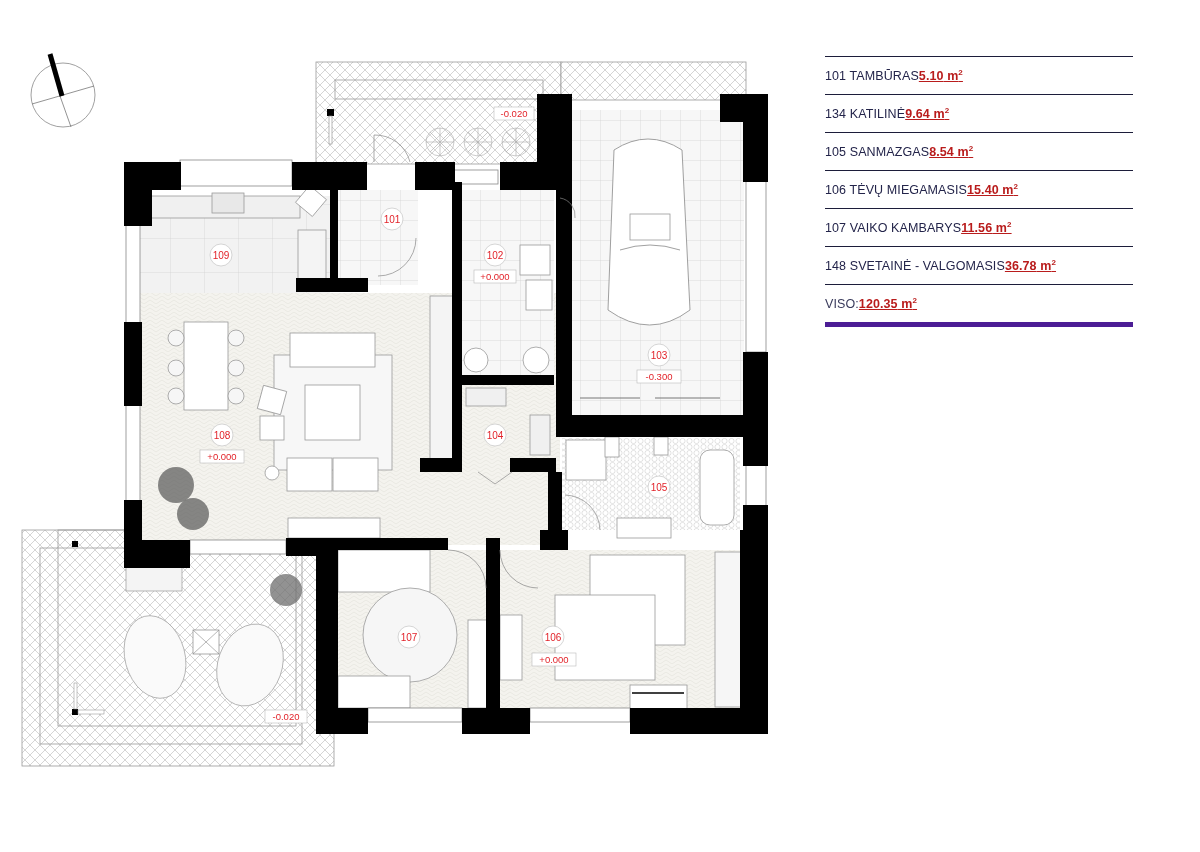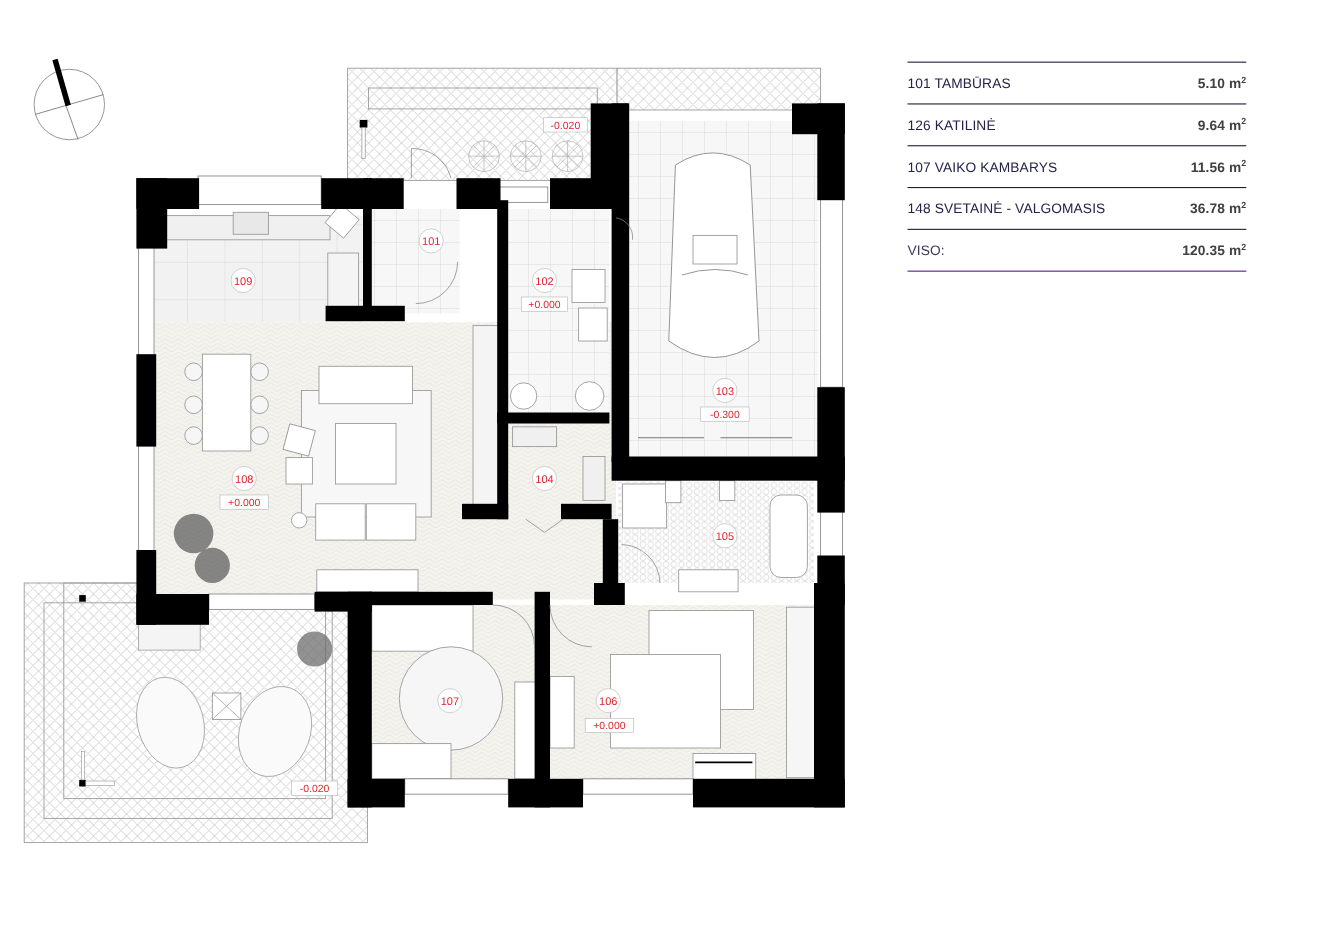--- a/index.html
+++ b/index.html
@@ -1,24 +1,24 @@
 <!DOCTYPE html>
 <html><head>
 <meta charset="utf-8">
 <style>
   html, body { margin:0; padding:0; background:#ffffff; }
   body { width:1200px; height:852px; position:relative; overflow:hidden;
          font-family:"Liberation Sans", "DejaVu Sans", sans-serif; color:#1c1d3a; }
   #plan { position:absolute; left:0; top:0; width:800px; height:852px; }
   #area-table { position:absolute; left:825px; top:56px; width:308px; }
   .area-row { height:37px; border-top:1px solid #1c1d3a; display:flex; align-items:center;
-              justify-content:space-between; font-size:12.5px; letter-spacing:0.1px; }
-  .area-row:last-child { border-bottom:1px solid #4c1d95; }
+              font-size:12.5px; letter-spacing:0.1px; }
+  .area-row:last-child { border-bottom:5px solid #4c1d95; }
   .area-name { color:#23244a; }
-  .area-val { font-weight:bold; color:#404040; }
+  .area-val { font-weight:bold; color:#b91c1c;text-decoration:underline; }
   .area-val sup { font-size:8px; vertical-align:5px; font-weight:bold; }
   .total .area-name { color:#3a3b5c; }
   svg text { font-family:"Liberation Sans", "DejaVu Sans", sans-serif; }
   .room-num { fill:#e2232a; font-size:10px; text-anchor:middle; }
   .level { fill:#e2232a; font-size:9.5px; text-anchor:middle; }
 </style>
 </head>
 <body>
 
 <svg id="plan" viewBox="0 0 800 852" xmlns="http://www.w3.org/2000/svg">
@@ -272,22 +272,30 @@
     </g>
   </g>
 </svg>
 
 <div id="area-table">
   <div class="area-row">
     <span class="area-name">101 TAMBŪRAS</span>
     <span class="area-val"><span>5.10</span> m<sup>2</sup></span>
   </div>
   <div class="area-row">
-    <span class="area-name">126 KATILINĖ</span>
+    <span class="area-name">134 KATILINĖ</span>
     <span class="area-val"><span>9.64</span> m<sup>2</sup></span>
+  </div>
+  <div class="area-row">
+    <span class="area-name">105 SANMAZGAS</span>
+    <span class="area-val"><span>8.54</span> m<sup>2</sup></span>
+  </div>
+  <div class="area-row">
+    <span class="area-name">106 TĖVŲ MIEGAMASIS</span>
+    <span class="area-val"><span>15.40</span> m<sup>2</sup></span>
   </div>
   <div class="area-row">
     <span class="area-name">107 VAIKO KAMBARYS</span>
     <span class="area-val"><span>11.56</span> m<sup>2</sup></span>
   </div>
   <div class="area-row">
     <span class="area-name">148 SVETAINĖ - VALGOMASIS</span>
     <span class="area-val"><span>36.78</span> m<sup>2</sup></span>
   </div>
   <div class="area-row total">

